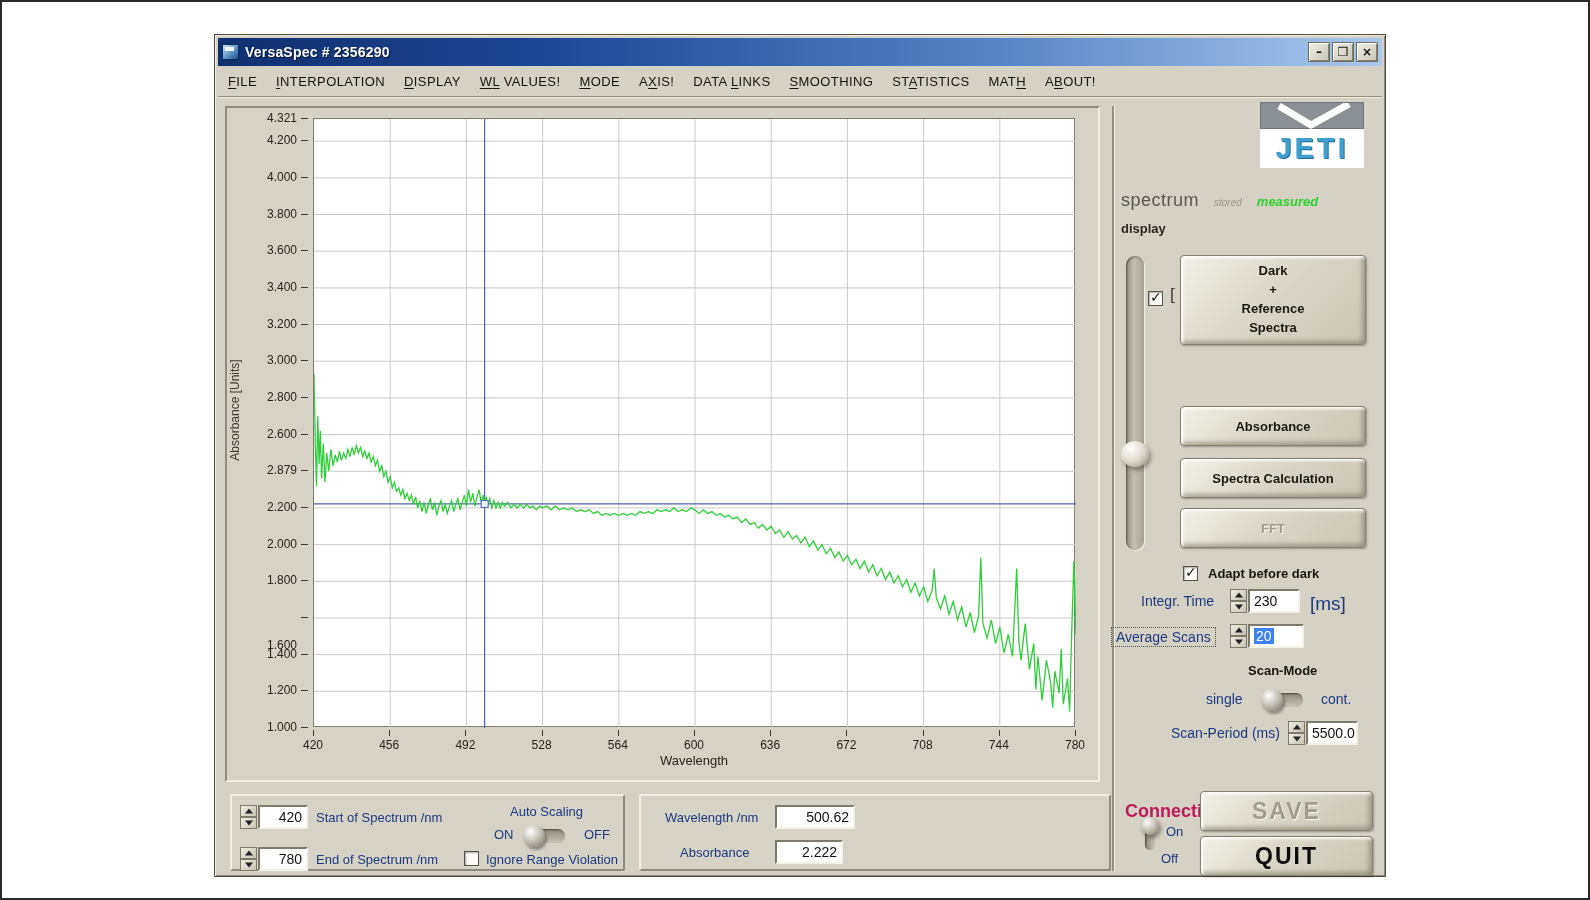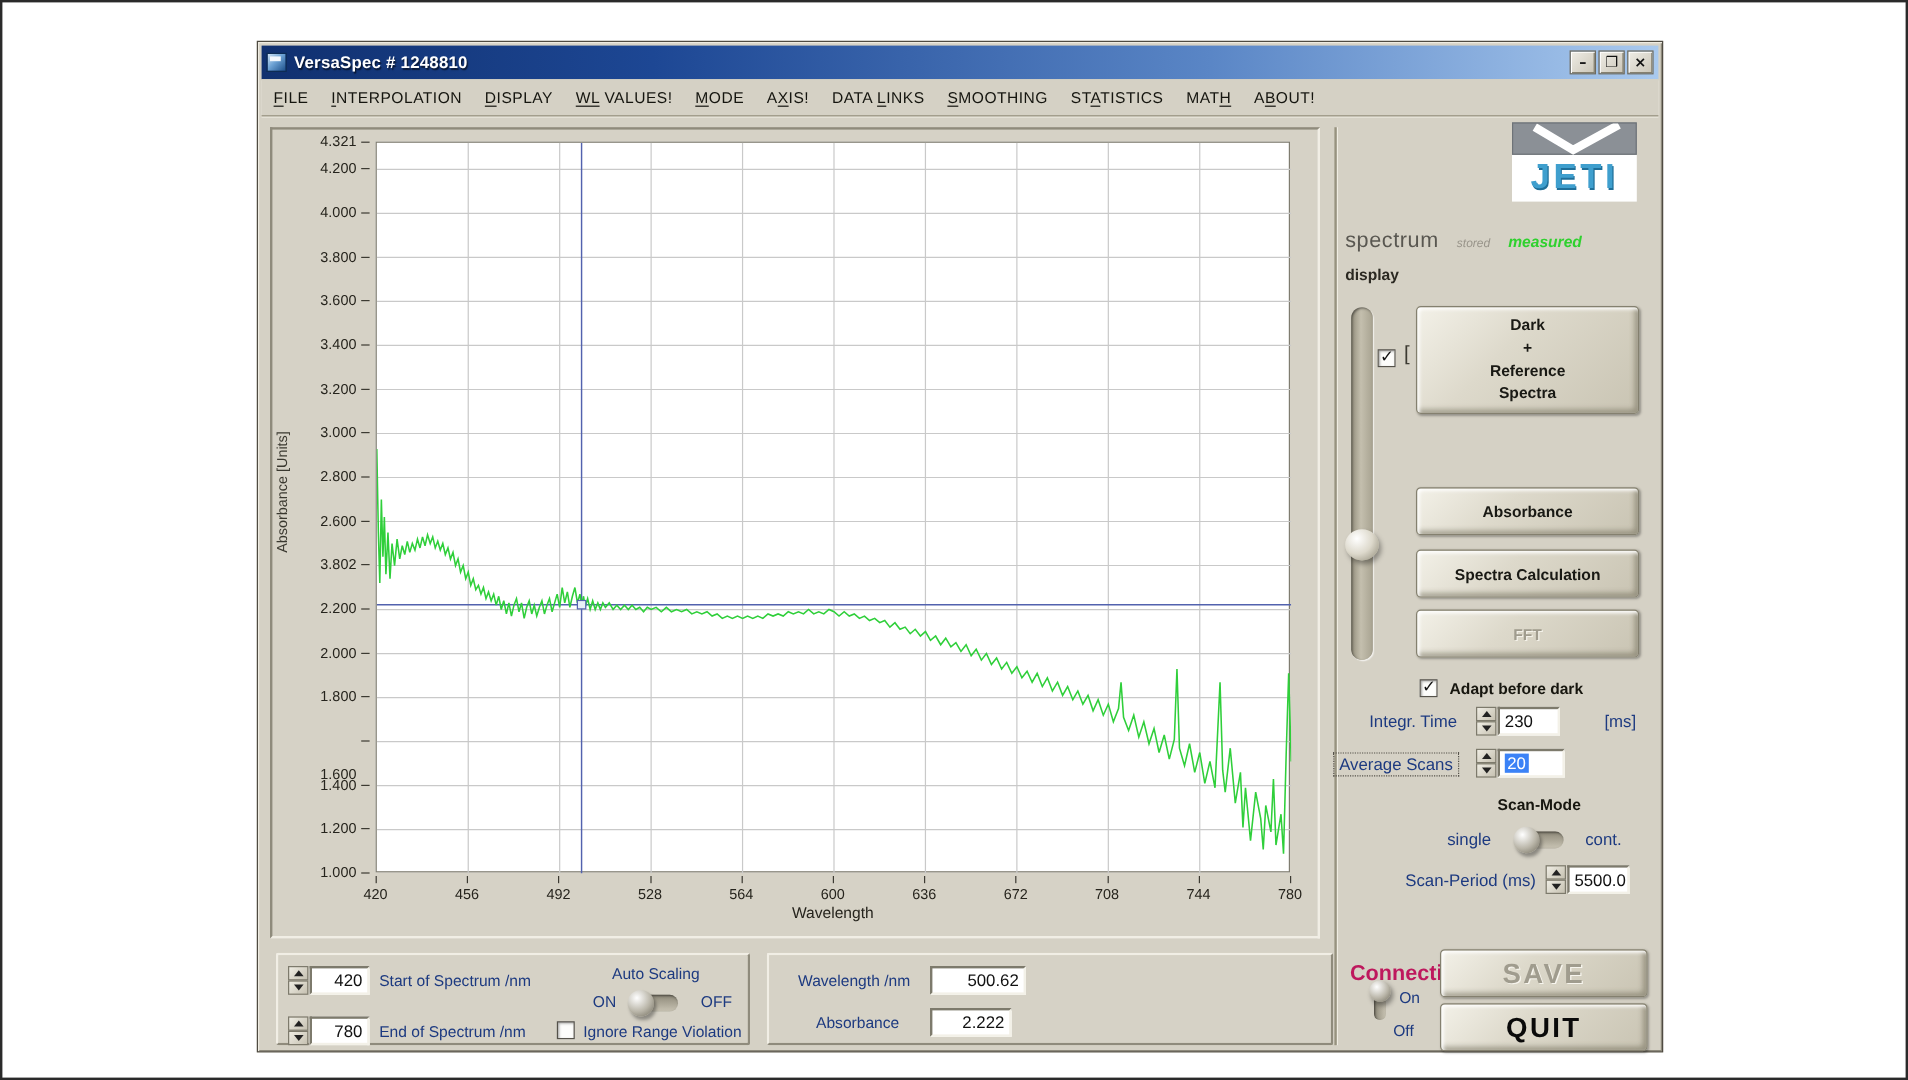--- a/index.html
+++ b/index.html
@@ -121,21 +121,21 @@
   .small-lbl { font-size:13px; }
 </style>
 </head>
 <body>
 
 <div id="stage">
   <div id="app-window">
 
     <div id="title-bar">
       <div id="app-icon"></div>
-      <span id="window-title">VersaSpec # 1248810</span>
+      <span id="window-title">VersaSpec # 2356290</span>
       <div id="window-buttons">
         <div class="win-btn">–</div>
         <div class="win-btn">❐</div>
         <div class="win-btn">×</div>
       </div>
     </div>
 
     <div id="menu-bar">
         <span class="menu-item"><u>F</u>ILE</span>
         <span class="menu-item"><u>I</u>NTERPOLATION</span>
@@ -166,21 +166,21 @@
           <div class="y-tick-label" style="left: 8px; top: 171.892px;">3.400</div>
           <div class="y-tick-mark" style="left: 74px; top: 178.892px;"></div>
           <div class="y-tick-label" style="left: 8px; top: 208.567px;">3.200</div>
           <div class="y-tick-mark" style="left: 74px; top: 215.567px;"></div>
           <div class="y-tick-label" style="left: 8px; top: 245.243px;">3.000</div>
           <div class="y-tick-mark" style="left: 74px; top: 252.243px;"></div>
           <div class="y-tick-label" style="left: 8px; top: 281.919px;">2.800</div>
           <div class="y-tick-mark" style="left: 74px; top: 288.919px;"></div>
           <div class="y-tick-label" style="left: 8px; top: 318.594px;">2.600</div>
           <div class="y-tick-mark" style="left: 74px; top: 325.594px;"></div>
-          <div class="y-tick-label" style="left: 8px; top: 355.27px;">3.802</div>
+          <div class="y-tick-label" style="left: 8px; top: 355.27px;">2.879</div>
           <div class="y-tick-mark" style="left: 74px; top: 362.27px;"></div>
           <div class="y-tick-label" style="left: 8px; top: 391.946px;">2.200</div>
           <div class="y-tick-mark" style="left: 74px; top: 398.946px;"></div>
           <div class="y-tick-label" style="left: 8px; top: 428.621px;">2.000</div>
           <div class="y-tick-mark" style="left: 74px; top: 435.621px;"></div>
           <div class="y-tick-label" style="left: 8px; top: 465.297px;">1.800</div>
           <div class="y-tick-mark" style="left: 74px; top: 472.297px;"></div>
           <div class="y-tick-label" style="left: 8px; top: 501.973px; margin-top: 28px;">1.600</div>
           <div class="y-tick-mark" style="left: 74px; top: 508.973px;"></div>
           <div class="y-tick-label" style="left: 8px; top: 538.649px;">1.400</div>
@@ -285,21 +285,21 @@
 
     <div class="cb checked" style="left:968px; top:531px;"></div>
     <span class="lbl" style="left:993px; top:531px; font-weight:bold; color:#17160f;">Adapt before dark</span>
 
     <span class="lbl navy" style="left:926px; top:558px; font-size:14px;">Integr. Time</span>
     <div class="spin" style="left:1015px; top:554px;">
       <div class="sb up"></div>
       <div class="sb dn"></div>
     </div>
     <div class="field" style="left:1033px; top:554px; width:52px; height:24px;">230</div>
-    <span class="lbl navy" style="left:1122px; top:558px; font-size:14px;">[ms]</span>
+    <span class="lbl navy" style="left:1095px; top:558px; font-size:19px;">[ms]</span>
 
     <span class="lbl navy" style="left:896px; top:592px; font-size:14px; border:1px dotted #55524a; padding:1px 4px;">Average Scans</span>
     <div class="spin" style="left:1015px; top:589px;">
       <div class="sb up"></div>
       <div class="sb dn"></div>
     </div>
     <div class="field" style="left:1033px; top:589px; width:56px; height:24px;">
       <span style="background:#3b82f6; color:#fff; padding:0 2px;">20</span>
     </div>
 

